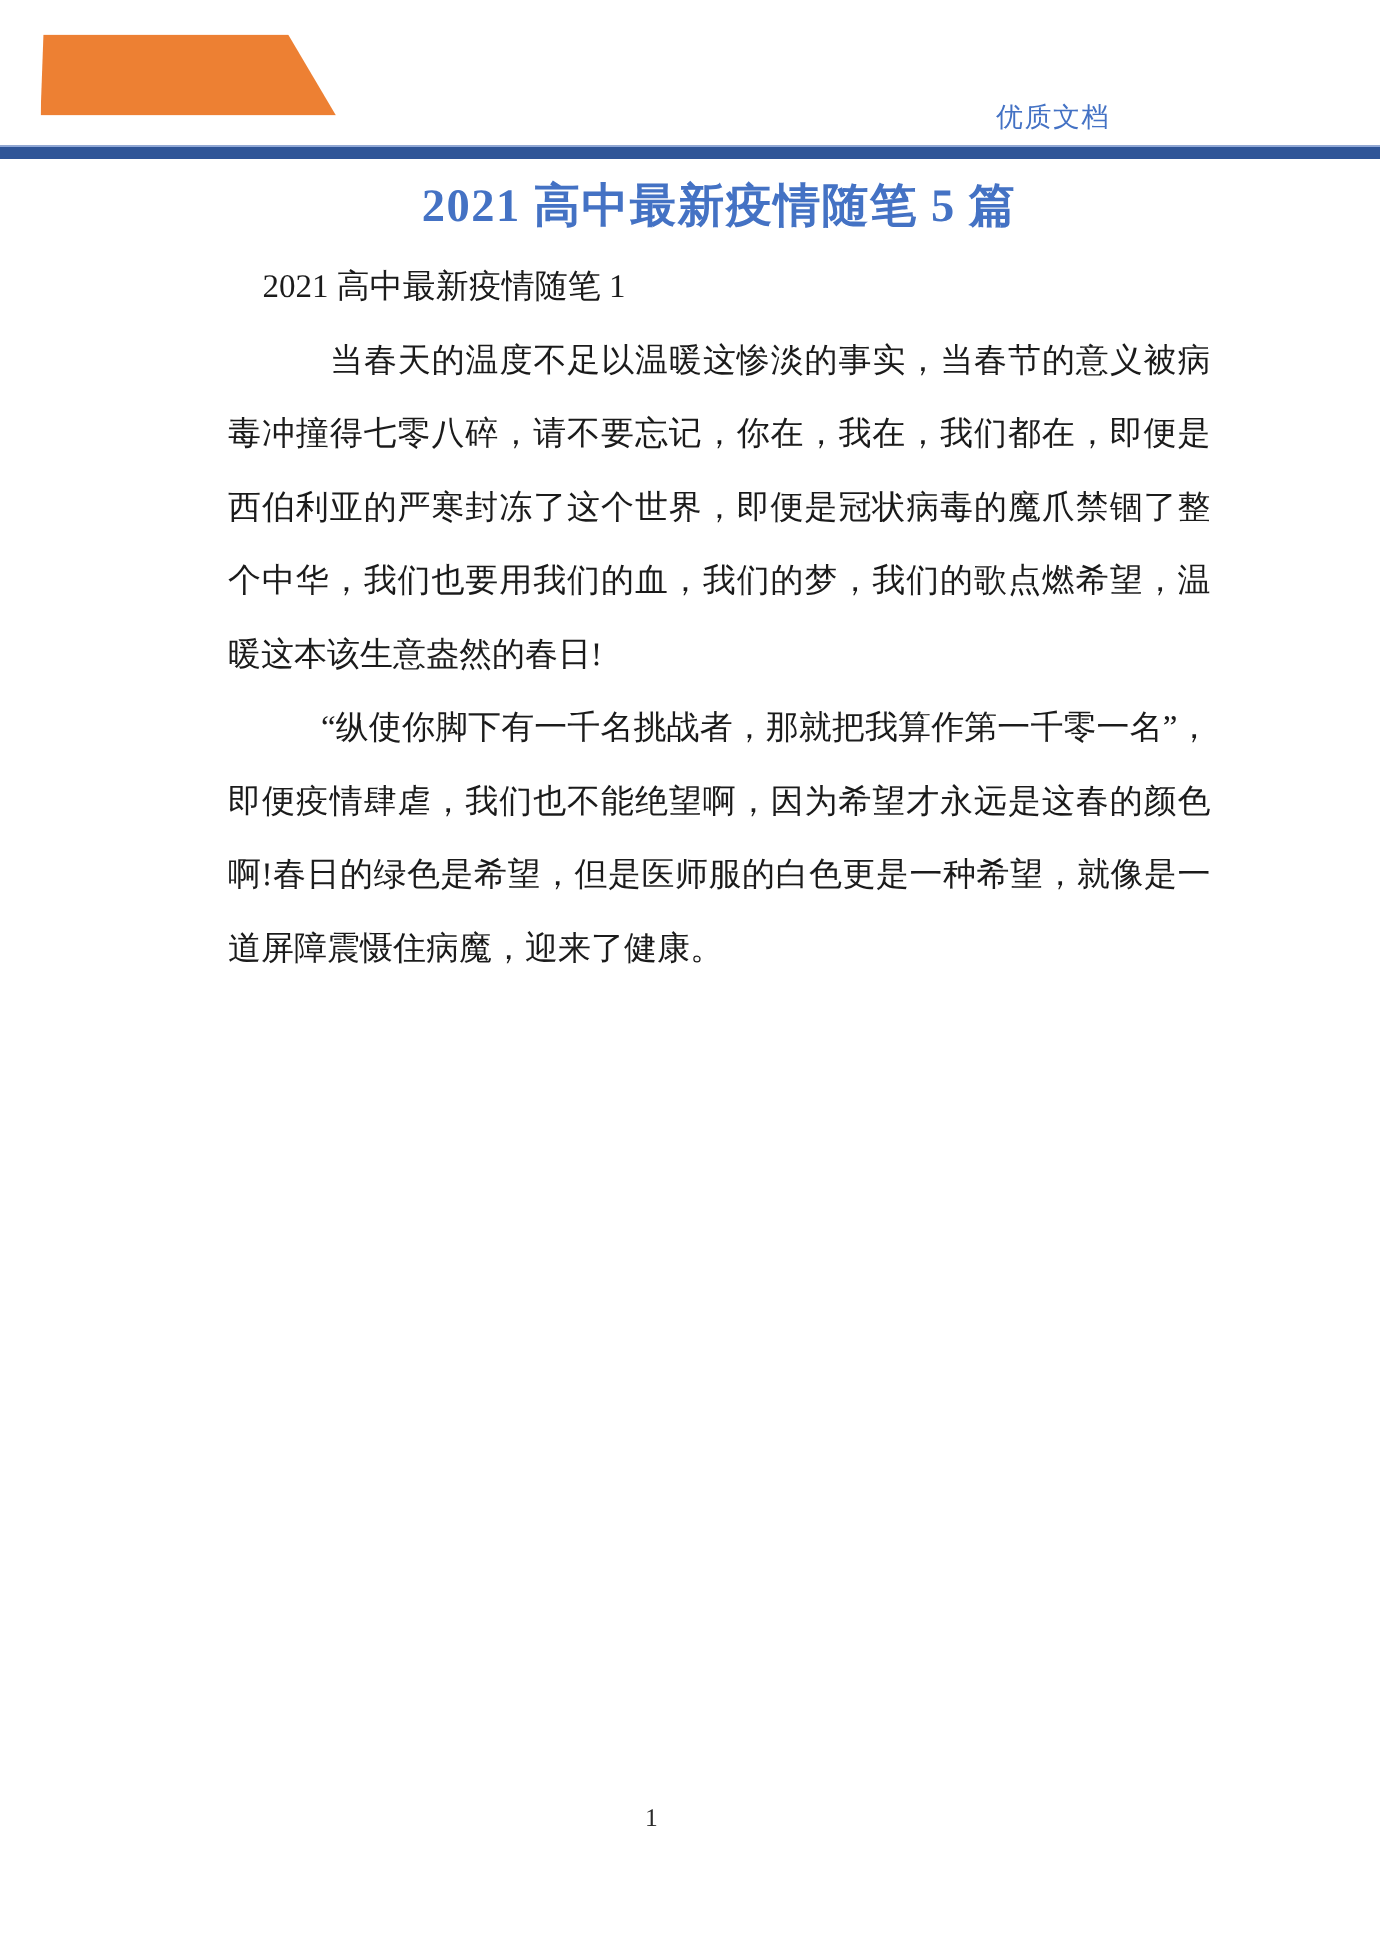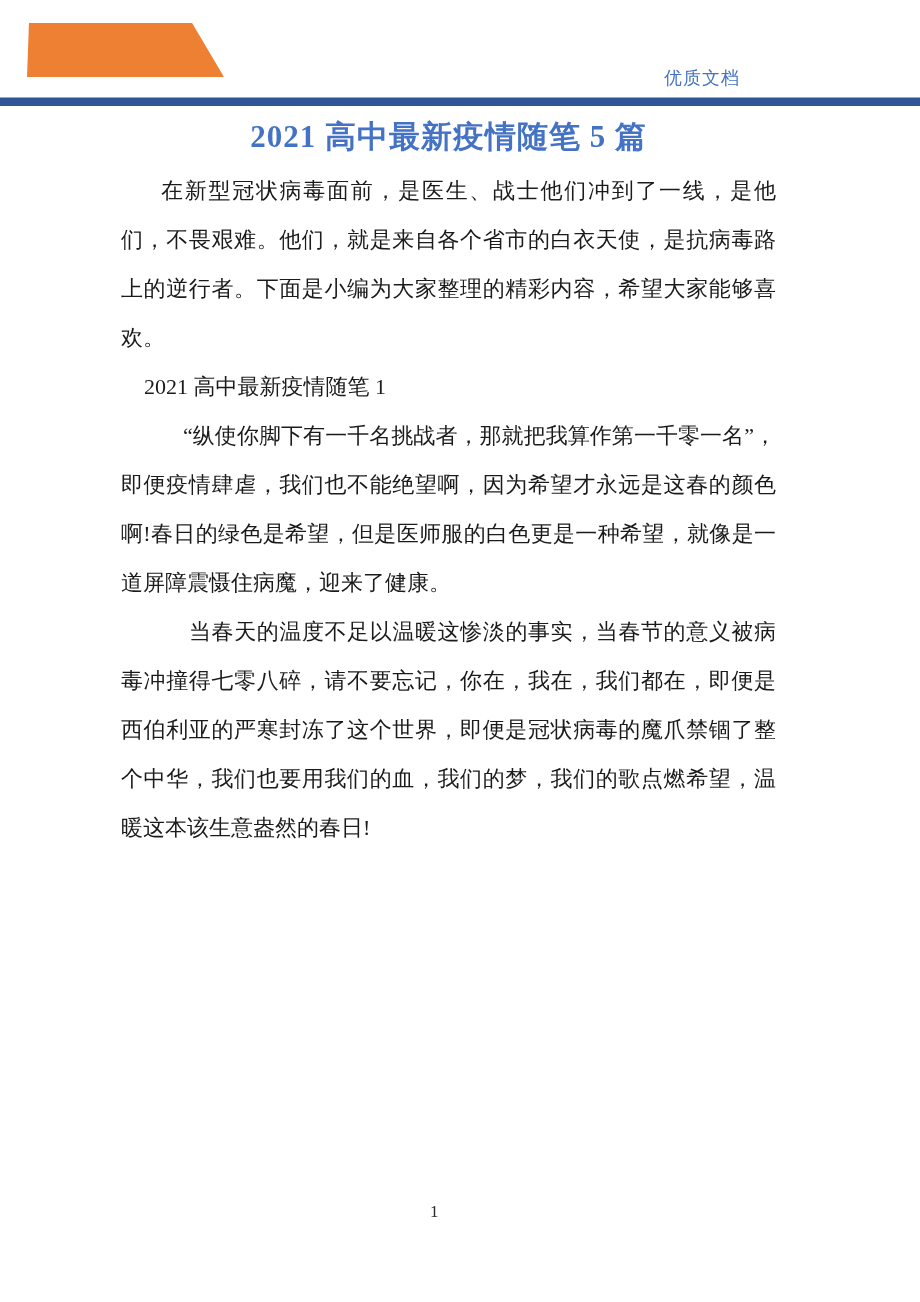--- a/index.html
+++ b/index.html
@@ -24,21 +24,21 @@
     letter-spacing:1px;
     white-space:nowrap;
   }
   .header-rule{
     position:absolute;left:0;top:97px;width:920px;height:8px;
     background:#2F5597;
     border-top:1px solid #8fa8d8;
   }
   
   .content{
-    position:absolute;left:121px;top:108px;width:655px;
+    position:absolute;left:152px;top:108px;width:655px;
   }
   .doc-title{
     margin:0;
     font-size:31px;font-weight:bold;
     color:#4472C4;
     text-align:center;
     line-height:58px;
     letter-spacing:1px;
   }
   .para{
@@ -62,19 +62,18 @@
 </style>
 </head>
 <body>
 
 <div class="accent-shape"></div>
 <div class="brand-label">优质文档</div>
 <div class="header-rule"></div>
 
 <div class="content">
   <h1 class="doc-title">2021 高中最新疫情随笔 5 篇</h1>
-  <p class="para ind-a">在新型冠状病毒面前，是医生、战士他们冲到了一线，是他们，不畏艰难。他们，就是来自各个省市的白衣天使，是抗病毒路上的逆行者。下面是小编为大家整理的精彩内容，希望大家能够喜欢。</p>
   <p class="para ind-b">2021 高中最新疫情随笔 1</p>
+  <p class="para ind-d">当春天的温度不足以温暖这惨淡的事实，当春节的意义被病毒冲撞得七零八碎，请不要忘记，你在，我在，我们都在，即便是西伯利亚的严寒封冻了这个世界，即便是冠状病毒的魔爪禁锢了整个中华，我们也要用我们的血，我们的梦，我们的歌点燃希望，温暖这本该生意盎然的春日!</p>
   <p class="para ind-e">“纵使你脚下有一千名挑战者，那就把我算作第一千零一名”，即便疫情肆虐，我们也不能绝望啊，因为希望才永远是这春的颜色啊!春日的绿色是希望，但是医师服的白色更是一种希望，就像是一道屏障震慑住病魔，迎来了健康。</p>
-  <p class="para ind-d">当春天的温度不足以温暖这惨淡的事实，当春节的意义被病毒冲撞得七零八碎，请不要忘记，你在，我在，我们都在，即便是西伯利亚的严寒封冻了这个世界，即便是冠状病毒的魔爪禁锢了整个中华，我们也要用我们的血，我们的梦，我们的歌点燃希望，温暖这本该生意盎然的春日!</p>
 </div>
 
 <div class="page-number">1</div>
 
 </body></html>

